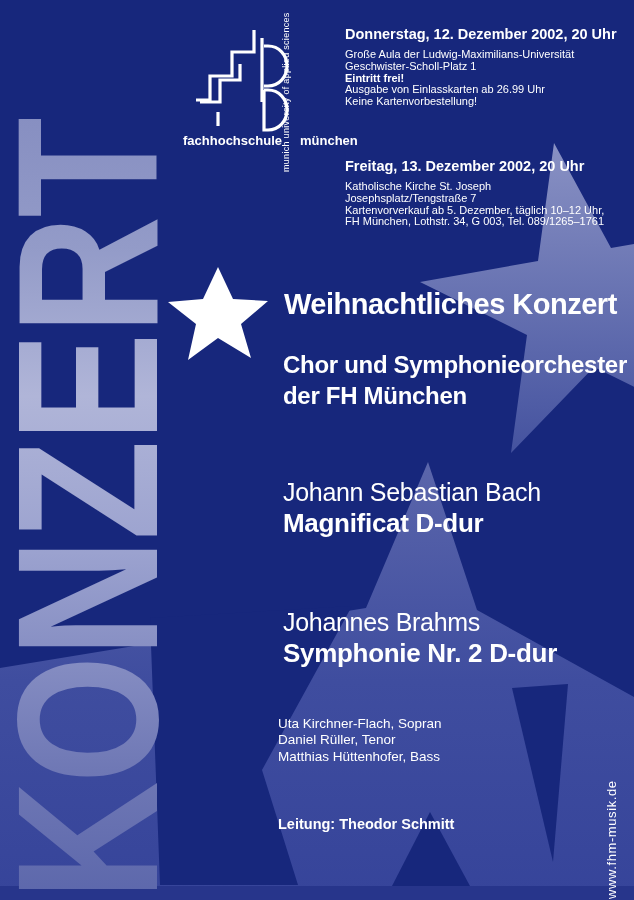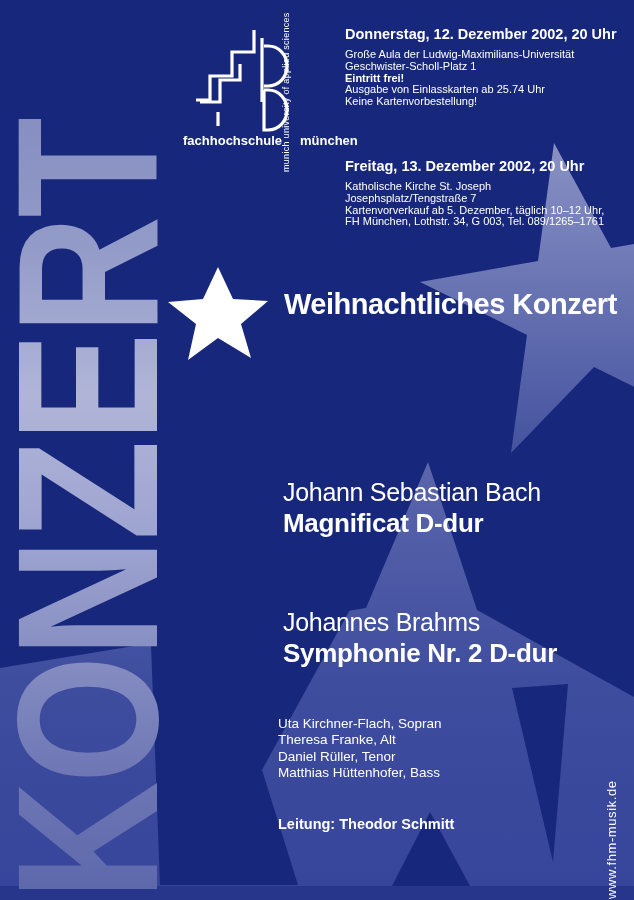--- a/index.html
+++ b/index.html
@@ -104,43 +104,46 @@
   </svg>
   <div class="logo-word" id="logo-fachhochschule">fachhochschule</div>
   <div class="logo-word" id="logo-muenchen">münchen</div>
   <div id="logo-side-text">munich   university of applied sciences</div>
 
   <div class="event-block" id="event-0">
     <div class="event-header">Donnerstag, 12. Dezember 2002, 20 Uhr</div>
     <div class="event-line">Große Aula der Ludwig-Maximilians-Universität</div>
     <div class="event-line">Geschwister-Scholl-Platz 1</div>
     <div class="event-line ev-bold">Eintritt frei!</div>
-    <div class="event-line">Ausgabe von Einlasskarten ab 25.74 Uhr</div>
+    <div class="event-line">Ausgabe von Einlasskarten ab 26.99 Uhr</div>
     <div class="event-line">Keine Kartenvorbestellung!</div>
   </div>
 
   <div class="event-block" id="event-1">
     <div class="event-header">Freitag, 13. Dezember 2002, 20 Uhr</div>
     <div class="event-line">Katholische Kirche St. Joseph</div>
     <div class="event-line">Josephsplatz/Tengstraße 7</div>
     <div class="event-line">Kartenvorverkauf ab 5. Dezember, täglich 10–12 Uhr,</div>
     <div class="event-line">FH München, Lothstr. 34, G 003, Tel. 089/1265–1761</div>
   </div>
 
   <div id="concert-title">Weihnachtliches Konzert</div>
+  <div id="ensemble">
+    <div>Chor und Symphonieorchester</div>
+    <div>der FH München</div>
+  </div>
 
   <div class="composer" id="bach-composer">Johann Sebastian Bach</div>
   <div class="work" id="bach-work">Magnificat D-dur</div>
 
   <div class="composer" id="brahms-composer">Johannes Brahms</div>
   <div class="work" id="brahms-work">Symphonie Nr. 2 D-dur</div>
 
   <div id="performer-list">
     <div>Uta Kirchner-Flach, Sopran</div>
-    <div>Theresa Franke, Alt</div>
     <div>Daniel Rüller, Tenor</div>
     <div>Matthias Hüttenhofer, Bass</div>
   </div>
   <div id="conductor-line">Leitung: Theodor Schmitt</div>
 
   <div id="website-vertical">www.fhm-musik.de</div>
 
 </div>
 
 </body></html>

